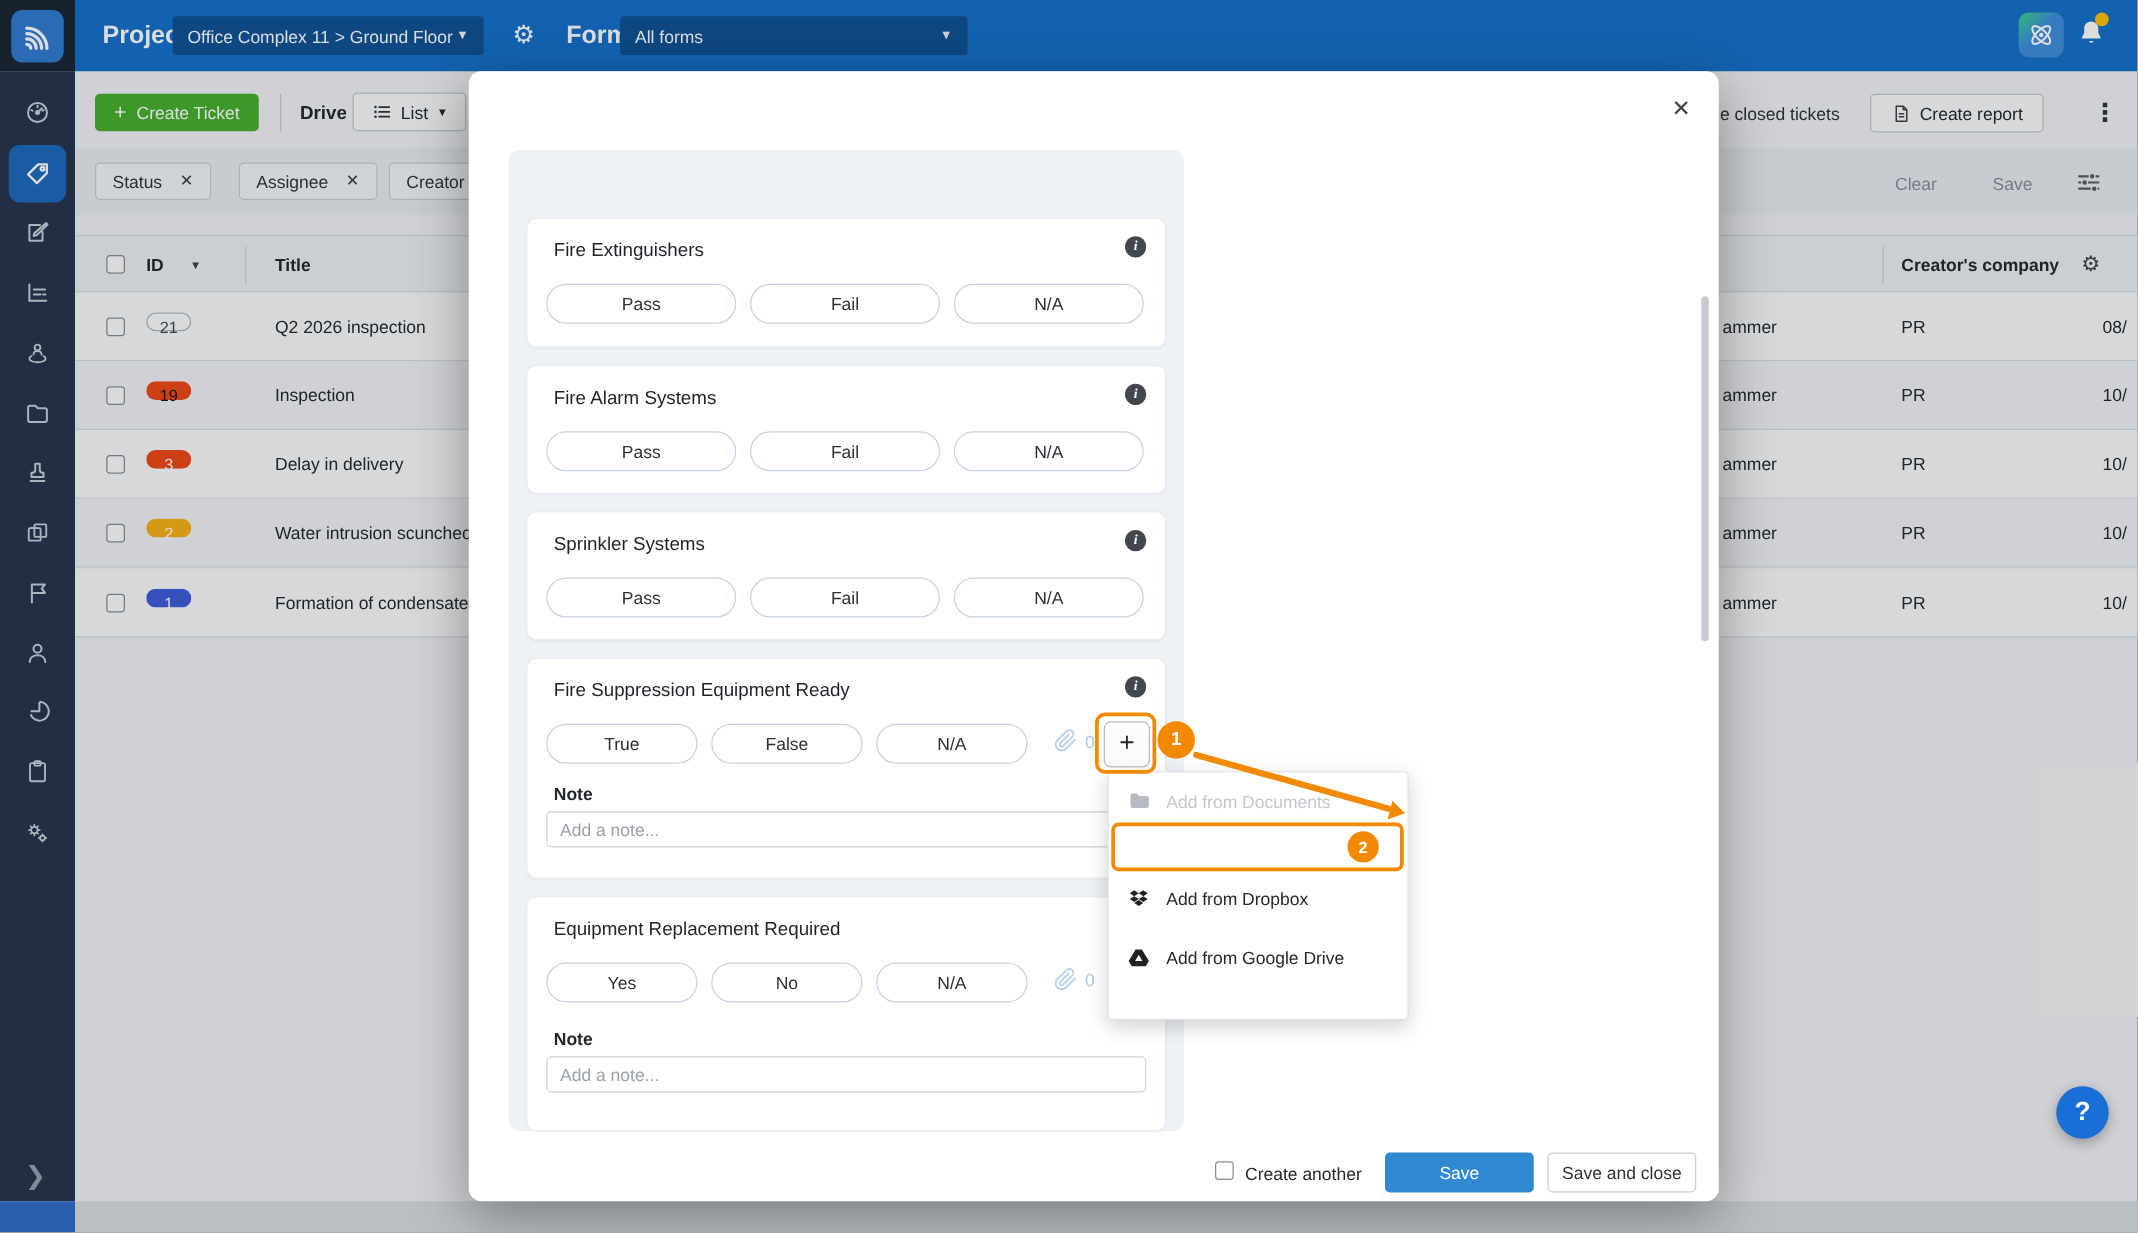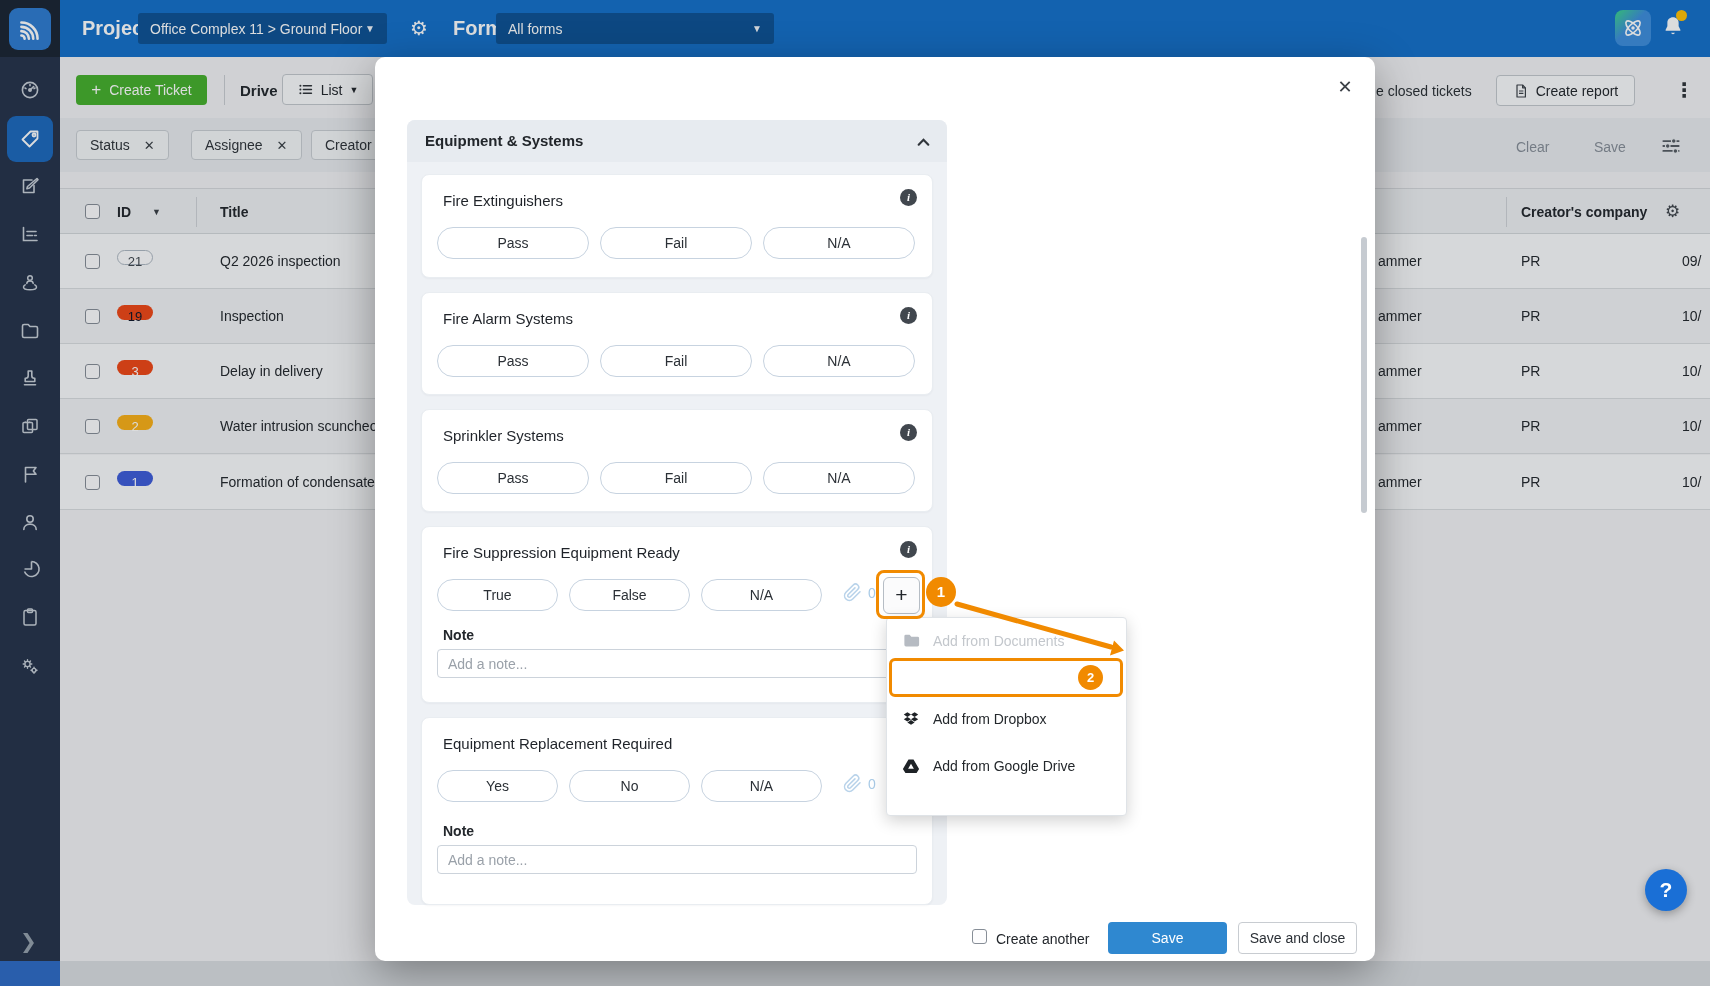--- a/index.html
+++ b/index.html
@@ -303,21 +303,21 @@
       <span class="th" style="left:1461px">Creator's company</span>
       <span class="abs" style="left:1605px; top:0; line-height:46px; font-size:17px; color:#3f454b">⚙</span>
     </div>
 
     <div class="trow" style="top:234px; background:#fafbfc">
       <div class="cb abs" style="left:25px; top:20px"></div>
       <span class="pill" style="background: rgb(253, 253, 254); color: rgb(65, 71, 78); border-color: rgb(174, 184, 194);">21</span>
       <span class="cell" style="left:160px">Q2 2026 inspection</span>
       <span class="cell" style="left:1318px">ammer</span>
       <span class="cell" style="left:1461px">PR</span>
-      <span class="cell" style="left:1622px">09/</span>
+      <span class="cell" style="left:1622px">08/</span>
     </div>
     <div class="trow" style="top:289px; background:#f1f3f5">
       <div class="cb abs" style="left:25px; top:20px"></div>
       <span class="pill" style="background: rgb(239, 71, 22); color: #0f172a; border-color: transparent;">19</span>
       <span class="cell" style="left:160px">Inspection</span>
       <span class="cell" style="left:1318px">ammer</span>
       <span class="cell" style="left:1461px">PR</span>
       <span class="cell" style="left:1622px">10/</span>
     </div>
     <div class="trow" style="top:344px; background:#fafbfc">
@@ -348,26 +348,20 @@
     <div class="abs bottomstrip" style="left:0; top:961px; width:1710px; height:25px"></div>
     <div class="abs" style="left:0; top:961px; width:60px; height:25px; background:#2e6cc6"></div>
   </div>
 
   <div class="abs overlay"></div>
 
   <div class="abs modal">
     <div class="modal-close">✕</div>
 
     <div class="formcol">
-      <div class="sect-head">
-        <span class="sect-title">Equipment &amp; Systems</span>
-        <svg class="abs" style="right:16px; top:15px" width="15" height="15" viewBox="0 0 14 14" fill="none" stroke="#30353b" stroke-width="2" stroke-linecap="round">
-          <path d="M2.5 9 L7 4.5 L11.5 9"></path>
-        </svg>
-      </div>
 
       <div class="card" style="top:54px; height:104px">
         <span class="card-title">Fire Extinguishers</span>
         <span class="info-dot">i</span>
         <div class="optrow">
           <div class="optbtn w-lg">Pass</div>
           <div class="optbtn w-lg">Fail</div>
           <div class="optbtn w-lg">N/A</div>
         </div>
       </div>

